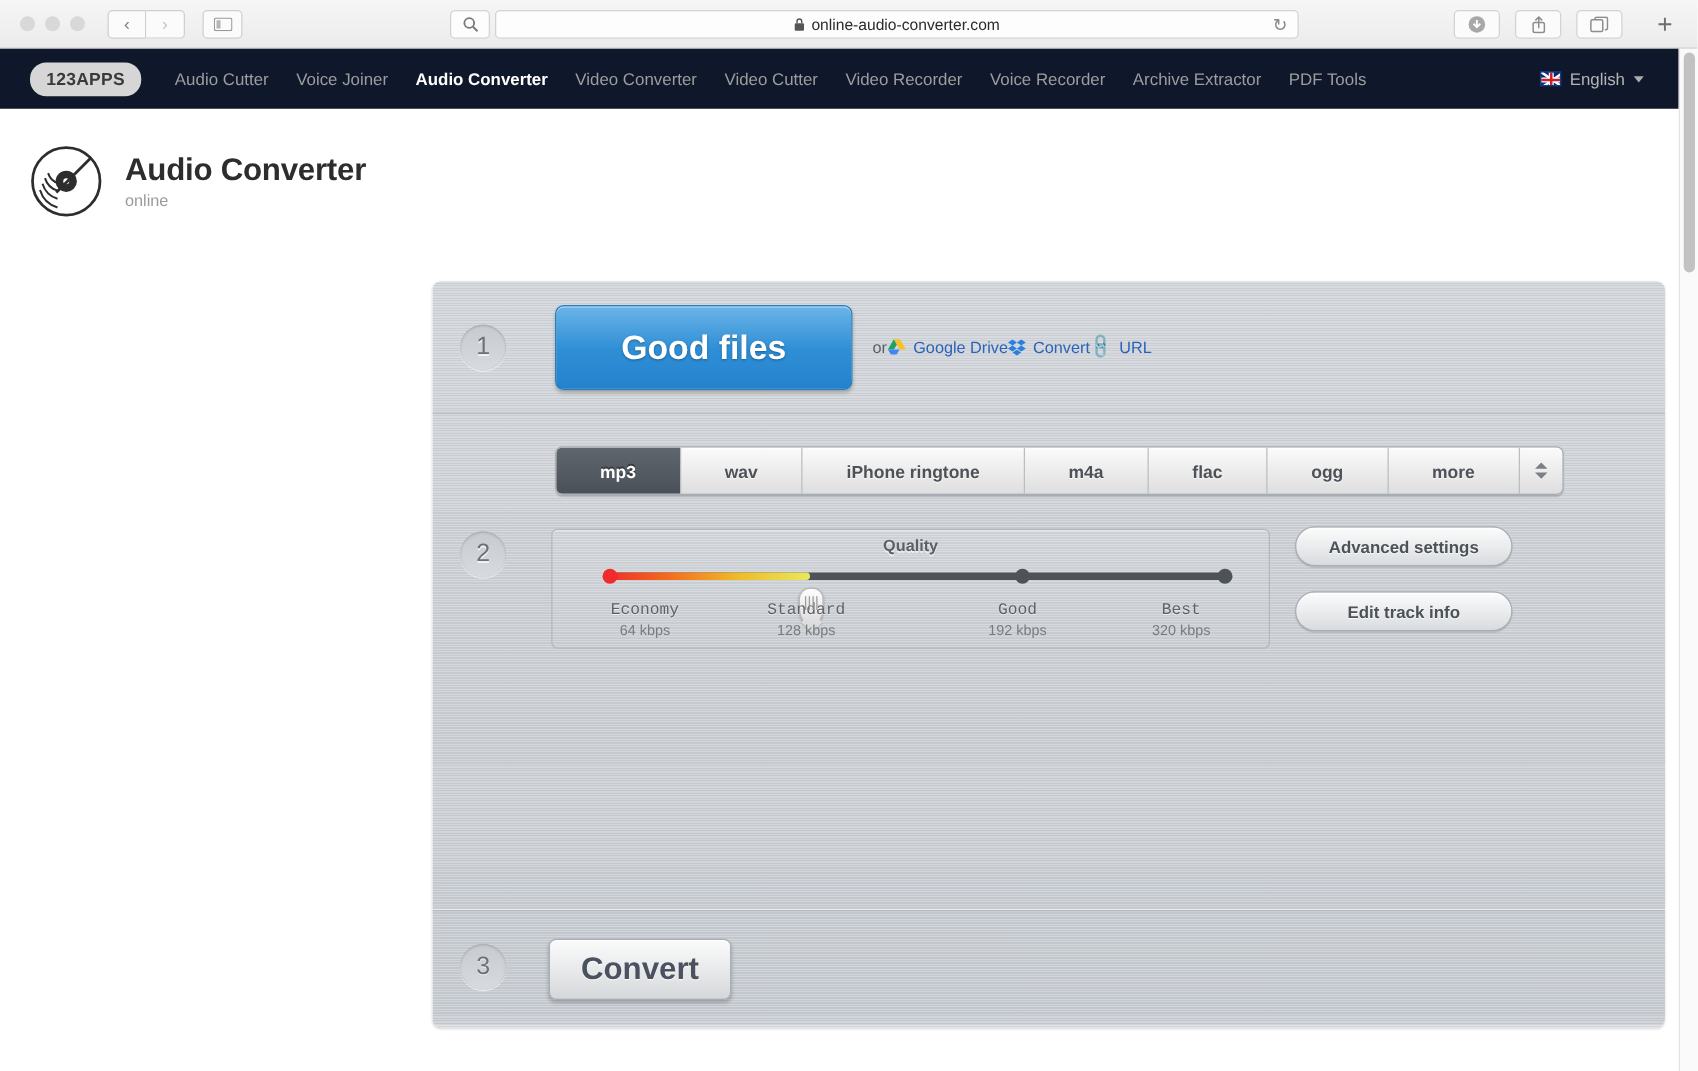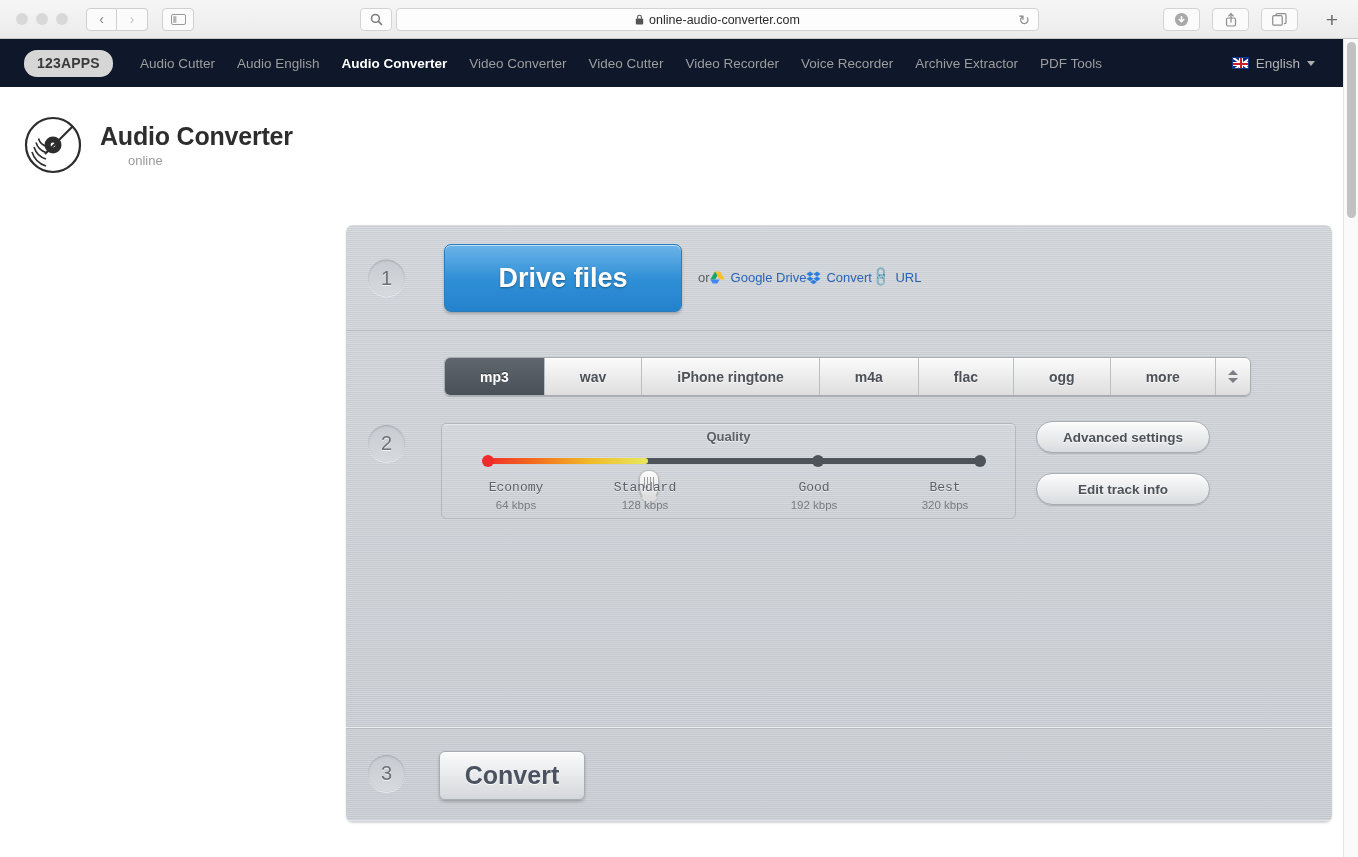--- a/index.html
+++ b/index.html
@@ -137,21 +137,21 @@
     background: #c2c2c2; border-radius: 5px;
   }
 
   
   .page-head {
     position: absolute; top: 116px; left: 24px;
     display: flex; align-items: center; gap: 18px;
   }
   .vinyl { width: 58px; height: 58px; position: relative; }
   .app-title { font-size: 25px; font-weight: bold; color: #2d2d2d; letter-spacing: -0.2px; }
-  .app-sub { font-size: 13px; color: #9a9a9a; margin-top: 2px; margin-left: 28px; }
+  .app-sub { font-size: 13px; color: #9a9a9a; margin-top: 2px; }
 
   
   .panel {
     position: absolute; top: 225px; left: 346px;
     width: 986px; height: 597px;
     border-radius: 7px;
     background:
       repeating-linear-gradient(0deg, rgba(255,255,255,.22) 0 1px, rgba(0,0,0,.012) 1px 2px),
       linear-gradient(#cdd1d6, #c4c9cf);
     box-shadow: 0 1px 2px rgba(0,0,0,.17);
@@ -364,21 +364,21 @@
       </svg>
     </div>
   </div>
   <div class="plusbtn">+</div>
 </div>
 
 <div class="topnav">
   <div class="logo-badge">123APPS</div>
   <div class="navitems">
     <a class="navitem">Audio Cutter</a>
-    <a class="navitem">Audio English</a>
+    <a class="navitem">Voice Joiner</a>
     <a class="navitem active">Audio Converter</a>
     <a class="navitem">Video Converter</a>
     <a class="navitem">Video Cutter</a>
     <a class="navitem">Video Recorder</a>
     <a class="navitem">Voice Recorder</a>
     <a class="navitem">Archive Extractor</a>
     <a class="navitem">PDF Tools</a>
   </div>
   <div class="lang">
     <span class="flag">
@@ -410,21 +410,21 @@
   <div>
     <div class="app-title">Audio Converter</div>
     <div class="app-sub">online</div>
   </div>
 </div>
 
 <div class="panel">
 
   <div class="sec sec-1">
     <div class="stepnum">1</div>
-    <div class="openfiles">Drive files</div>
+    <div class="openfiles">Good files</div>
     <div class="sources">
       <span class="or">or</span>
       <a class="src">
         <span class="gdrive">
           <svg width="15" height="13" viewBox="0 0 15 13">
             <path d="M5 0.4h5l4.7 8.1h-5z" fill="#f6c026"></path>
             <path d="M0.3 8.5L5 0.4l2.5 4.3-2.4 3.8z" fill="#1da462"></path>
             <path d="M0.3 8.5h9.4l-2.4 4H2.7z" fill="#4285f4"></path>
           </svg>
         </span>

